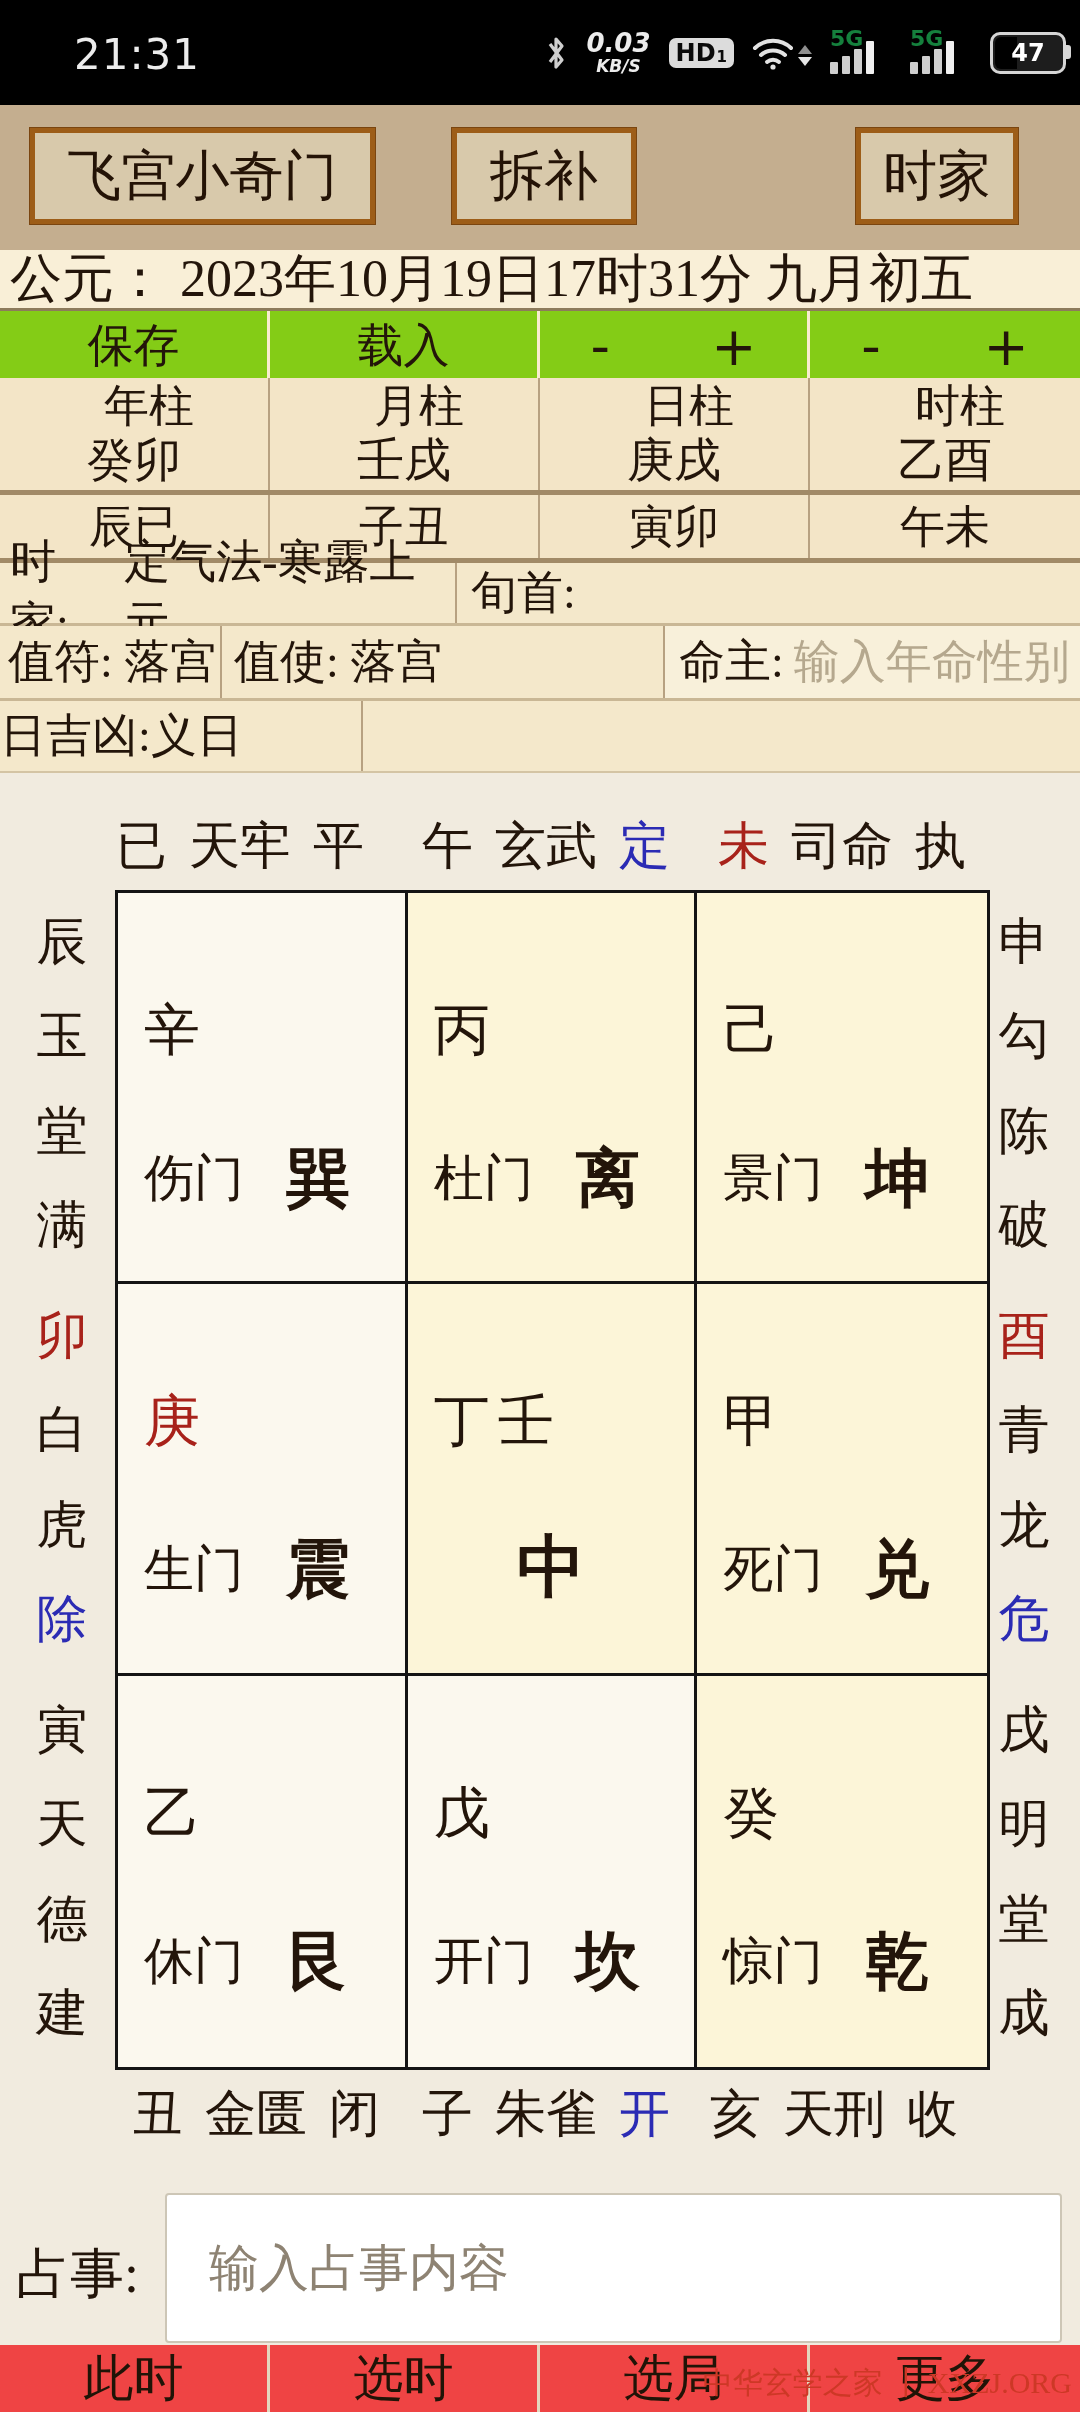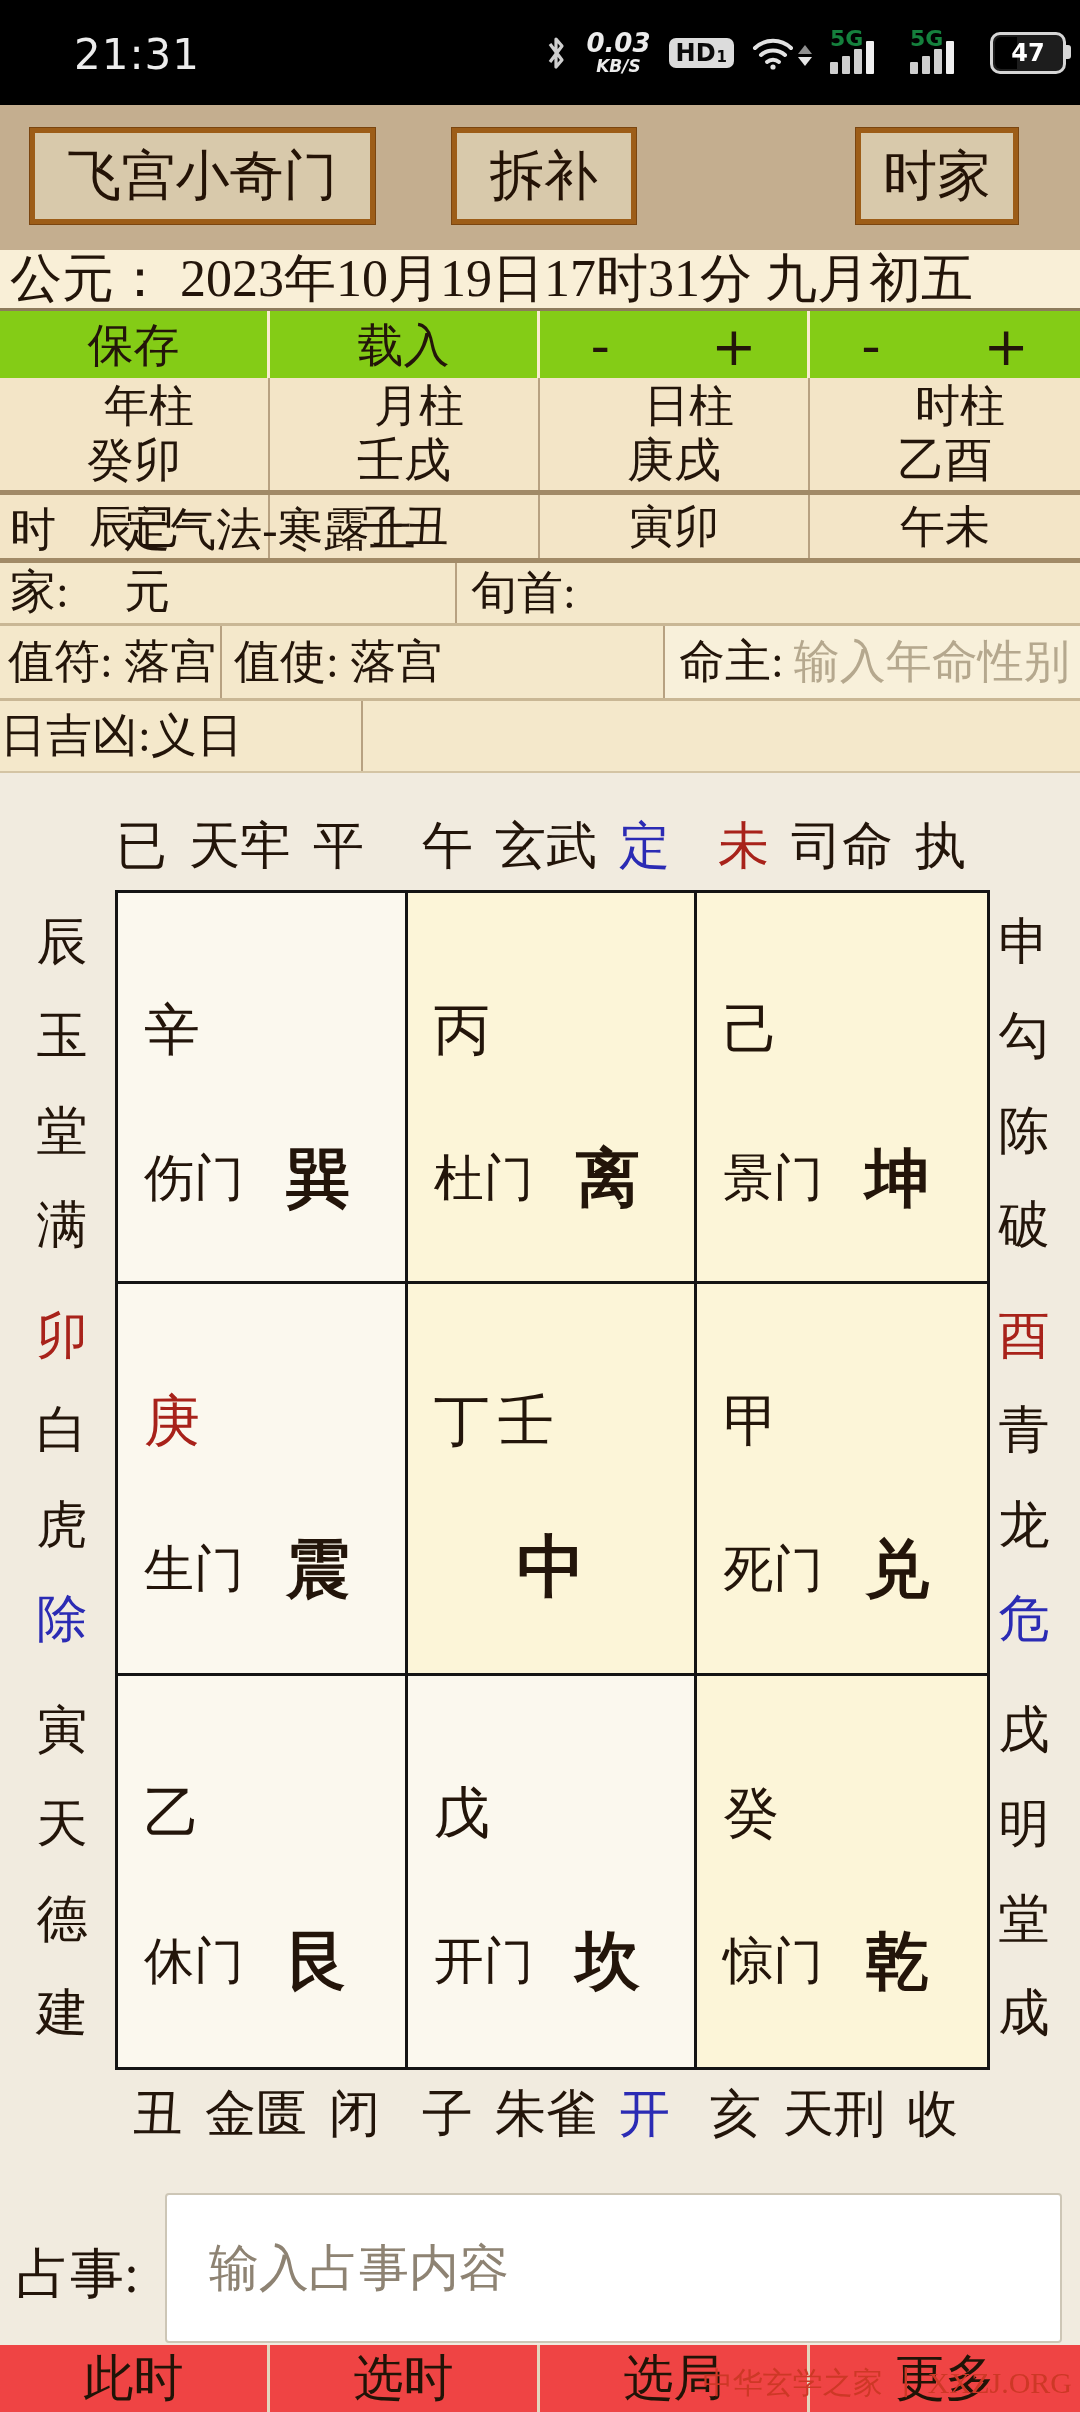--- a/index.html
+++ b/index.html
@@ -61,21 +61,21 @@
   .pcol .t{font-size:45px;line-height:1.15;margin-left:30px;}
   .pcol .v{font-size:47px;line-height:1.15;}
   #pillar-div{position:absolute;left:0;top:112px;width:1080px;height:5px;background:#a18a67;}
   #pillar-row2{position:absolute;left:0;top:117px;width:1080px;height:63px;display:flex;}
   .pcell{width:270px;display:flex;align-items:center;justify-content:center;font-size:45px;border-right:2px solid #b7a181;box-sizing:border-box;}
   #pillar-bottom{position:absolute;left:0;top:180px;width:1080px;height:5px;background:#a18a67;}
 
   
   .info-row{left:0;width:1080px;background:#f4e8cb;display:flex;align-items:center;font-size:46px;}
   #row-shijia{top:563px;height:60px;border-bottom:3px solid #c9b795;}
-  #row-shijia .c1{width:457px;padding-left:10px;box-sizing:border-box;border-right:2px solid #b7a181;height:100%;display:flex;align-items:flex-end;}
+  #row-shijia .c1{width:457px;padding-left:10px;box-sizing:border-box;border-right:2px solid #b7a181;height:100%;display:flex;align-items:center;}
   #row-shijia .c2{flex:1;padding-left:14px;display:flex;align-items:center;height:100%;}
   #row-zhifu{top:626px;height:72px;border-bottom:3px solid #c9b795;}
   #row-zhifu .c1{width:222px;padding-left:8px;box-sizing:border-box;border-right:2px solid #b7a181;height:100%;display:flex;align-items:center;}
   #row-zhifu .c2{width:443px;padding-left:12px;box-sizing:border-box;border-right:2px solid #b7a181;height:100%;display:flex;align-items:center;}
   #row-zhifu .c3{flex:1;background:#f8f0da;height:100%;display:flex;align-items:center;padding-left:14px;}
   .ph{color:#b5a88e;margin-left:10px;}
   #row-riji{top:701px;height:70px;border-bottom:2px solid #d4c4a4;}
   #row-riji .c1{width:363px;padding-left:0;box-sizing:border-box;border-right:2px solid #b7a181;height:100%;display:flex;align-items:center;}
 
   

